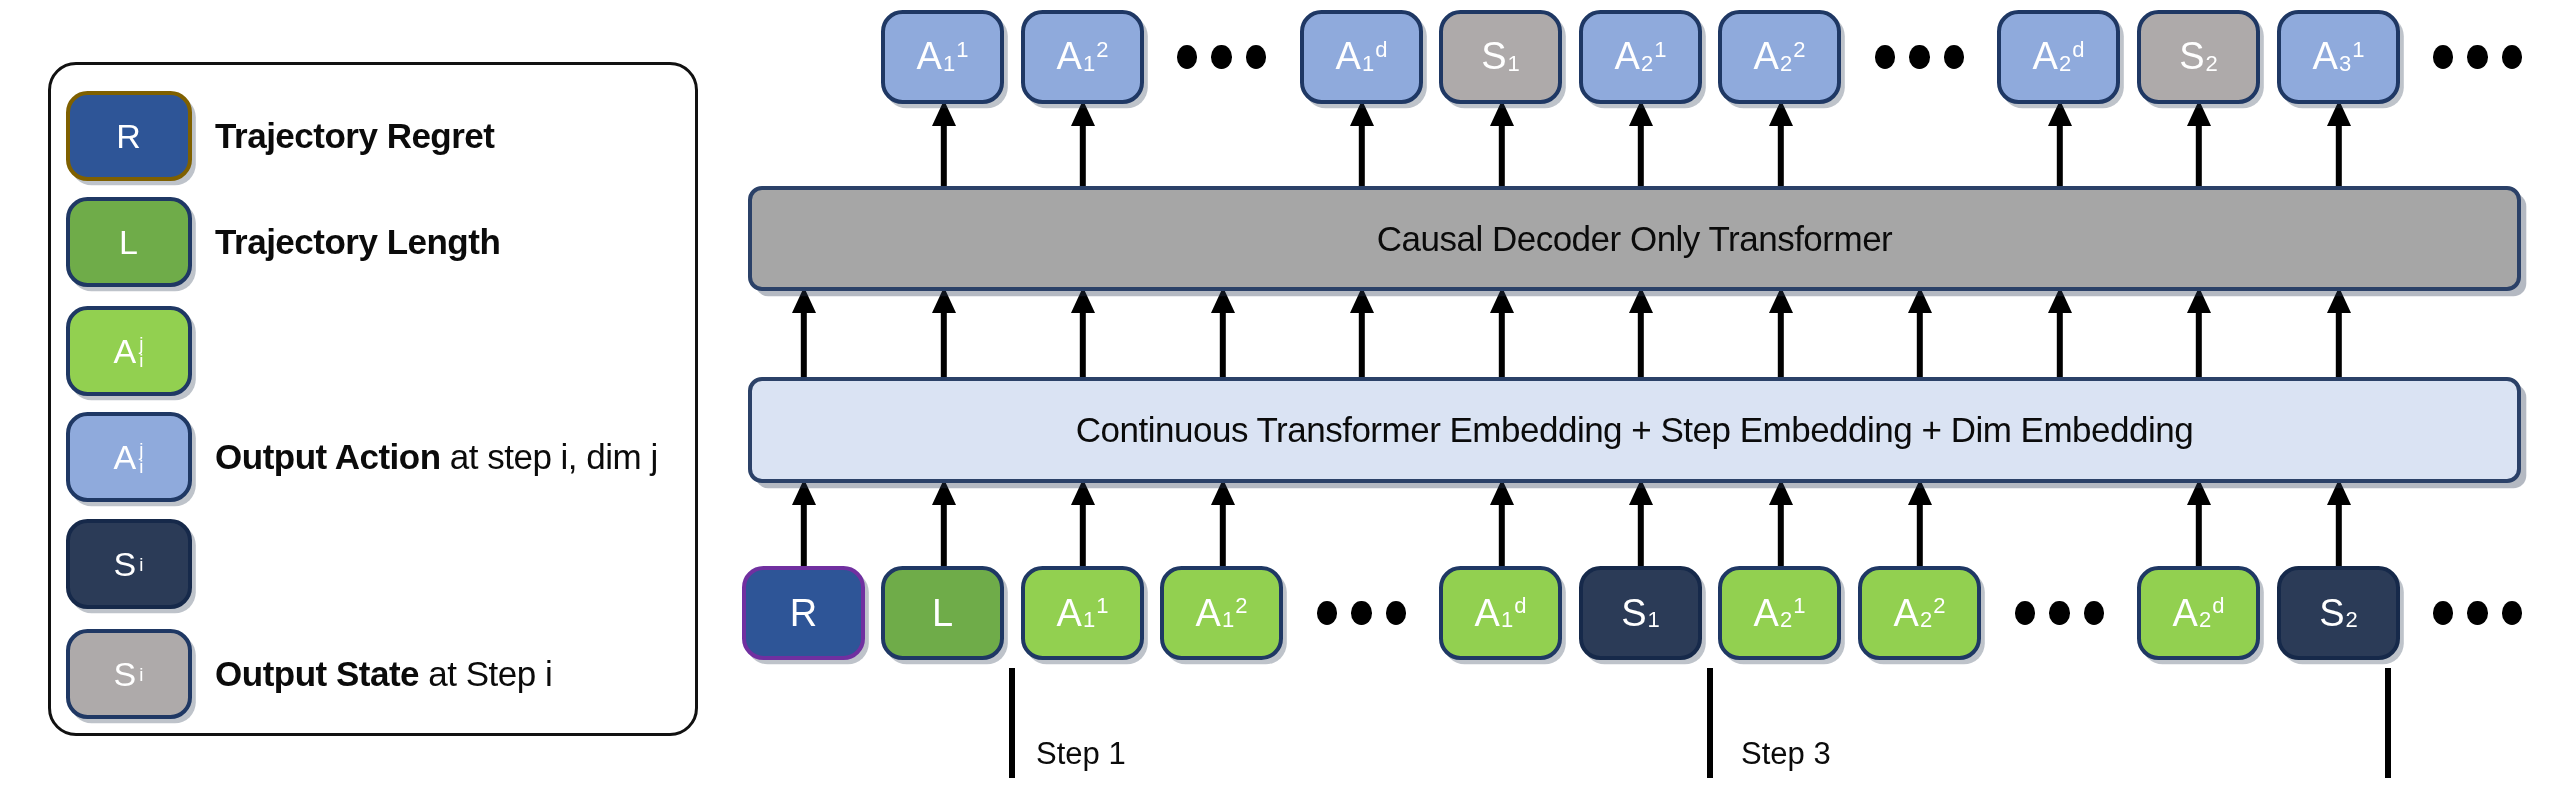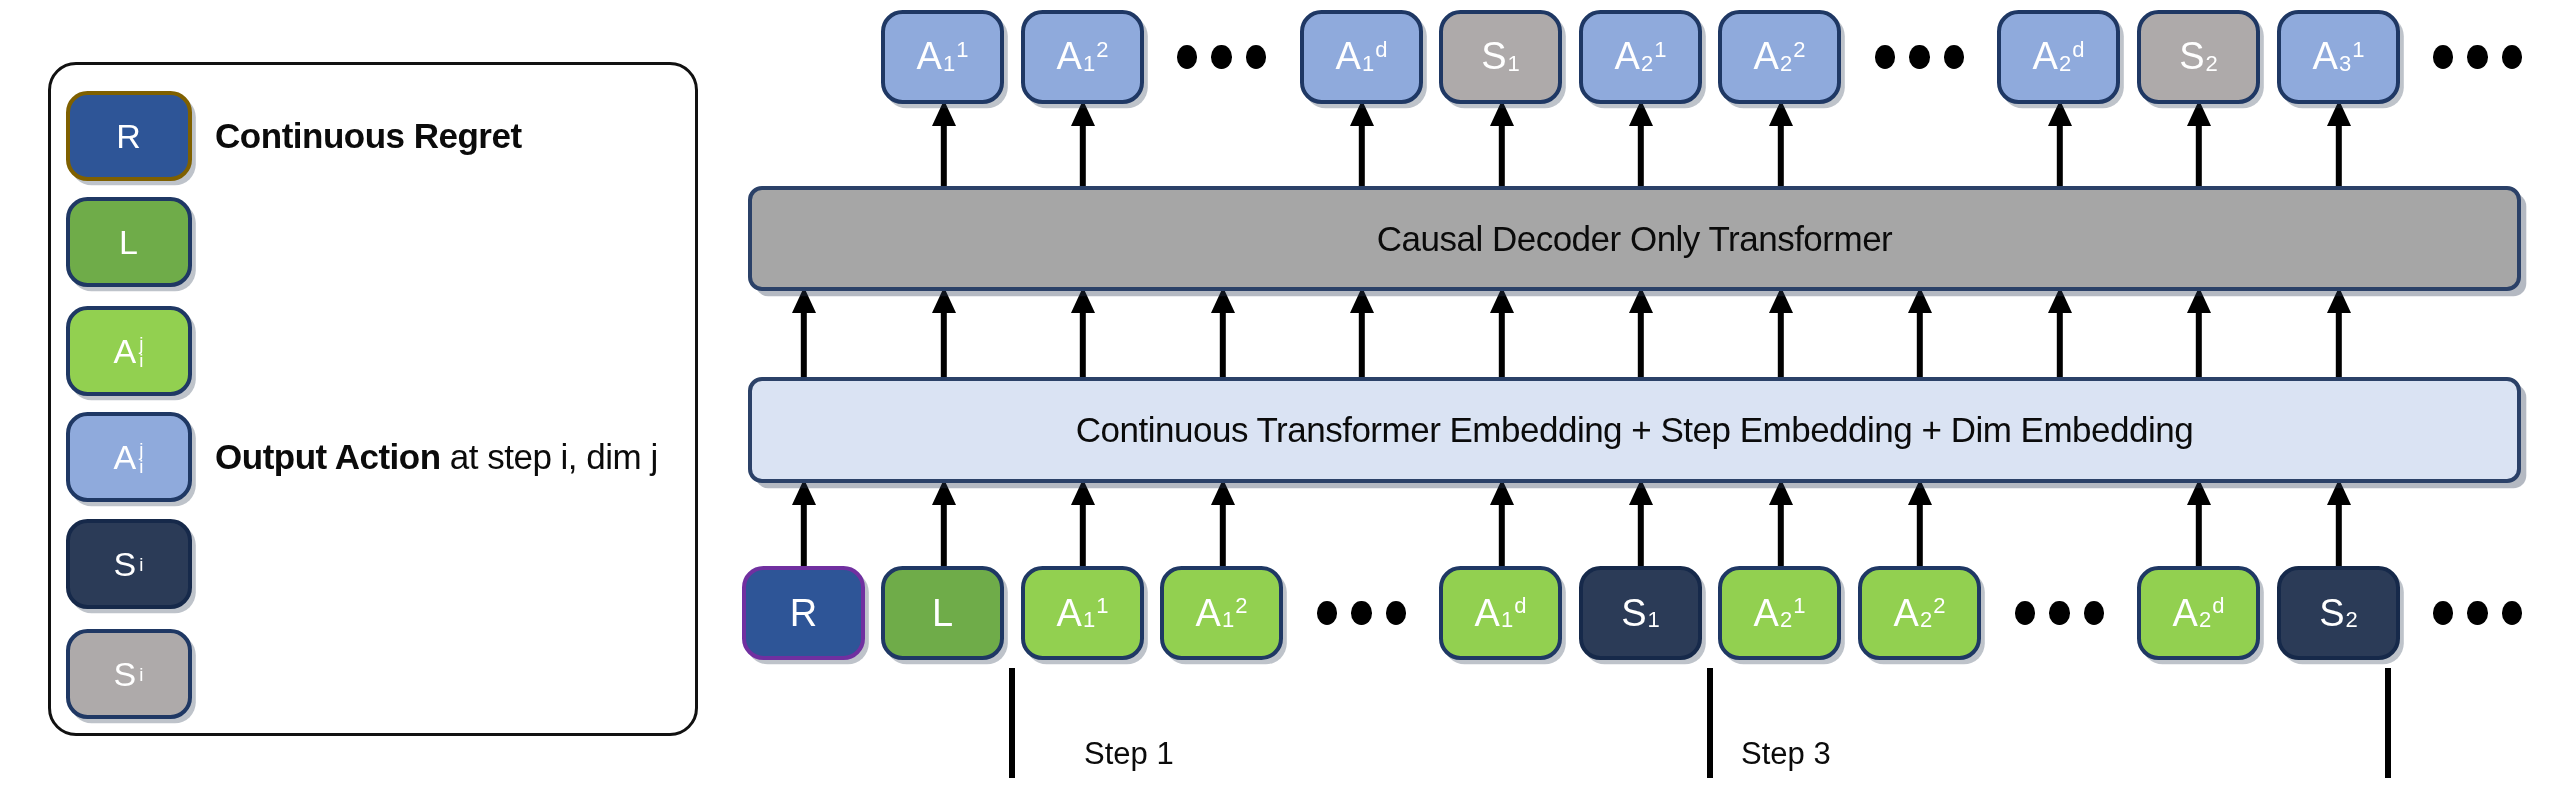--- a/index.html
+++ b/index.html
@@ -66,26 +66,27 @@
 </head>
 <body>
 
 <div id="stage" style="--regret_fill: #2E5597; --regret_border_legend: #7F6000; --regret_border_row: #7030A0; --length_fill: #6FAC49; --input_action_fill: #92D050; --output_action_fill: #8FAADC; --input_state_fill: #2B3B57; --input_state_border: #16294A; --output_state_fill: #AEAAAA; --box_border: #1F3864; --transformer_fill: #A6A6A6; --embedding_fill: #DAE3F3; --bar_border: #2B4168; --arrow_color: #000000;">
 
   <div id="legend">
       <div class="legend-row" style="top: 26px;">
         <div class="tok in-legend regret">
           <span class="b">R</span>
         </div>
-        <div class="legend-text"><span class="bold">Continuous Regret</span><span></span></div>
+        <div class="legend-text"><span class="bold">Trajectory Regret</span><span></span></div>
       </div>
       <div class="legend-row" style="top: 132px;">
         <div class="tok in-legend length">
           <span class="b">L</span>
         </div>
+        <div class="legend-text"><span class="bold">Trajectory Length</span><span></span></div>
       </div>
       <div class="legend-row" style="top: 241px;">
         <div class="tok in-legend input-action">
           <span class="b">A</span>
           <span class="stack">
             <span>j</span>
             <span>i</span>
           </span>
         </div>
       </div>
@@ -109,20 +110,21 @@
         </div>
       </div>
       <div class="legend-row" style="top: 564px;">
         <div class="tok in-legend output-state">
           <span class="b">S</span>
           <span class="stack">
             <span></span>
             <span>i</span>
           </span>
         </div>
+        <div class="legend-text"><span class="bold">Output State</span><span> at Step i</span></div>
       </div>
     </div>
 
   <div id="transformer-bar" class="bar">
     <span>Causal Decoder Only Transformer</span>
   </div>
 
   <div id="embedding-bar" class="bar">
     <span>Continuous Transformer Embedding + Step Embedding + Dim Embedding</span>
   </div>
@@ -362,18 +364,18 @@
     </div>
     <div class="arrow" style="left: 2186px; top: 479px; height: 89px;">
       <span class="head"></span>
       <span class="shaft"></span>
     </div>
     <div class="arrow" style="left: 2326px; top: 479px; height: 89px;">
       <span class="head"></span>
       <span class="shaft"></span>
     </div>
     <div class="tick" style="left: 1009px;"></div>
-    <div class="step-label" style="left: 1084px;">Step 1</div>
+    <div class="step-label" style="left: 1036px;">Step 1</div>
     <div class="tick" style="left: 1707px;"></div>
     <div class="step-label" style="left: 1741px;">Step 3</div>
     <div class="tick" style="left: 2385px;"></div>
   </div>
 
 
 </body></html>

